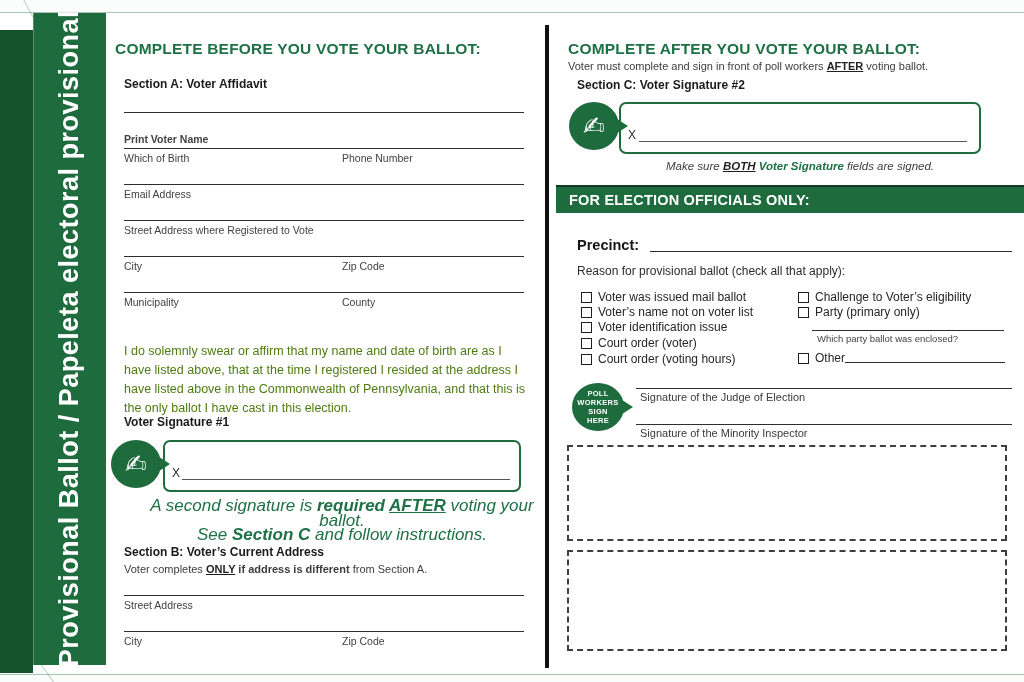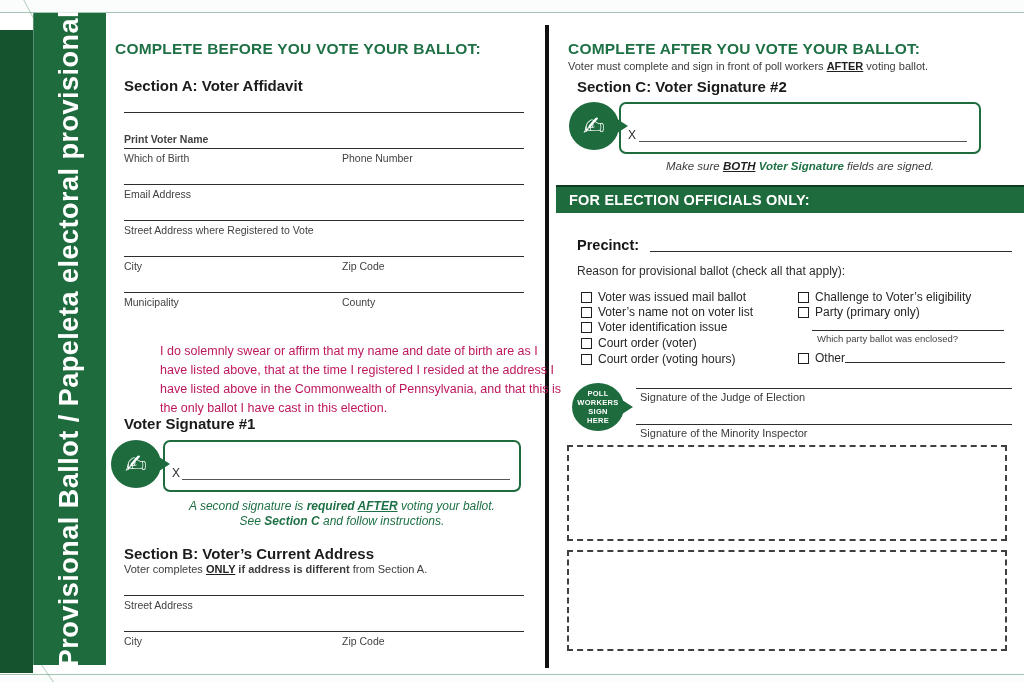--- a/index.html
+++ b/index.html
@@ -9,31 +9,31 @@
   .envelope{left:0;top:13px;width:1024px;height:660px;background:#ffffff;}
   .faintline{height:1px;background:rgba(30,107,61,.38);}
   .diag{width:140px;height:1px;background:rgba(30,107,61,.30);}
   .strip-dark{left:0;top:30px;width:33px;height:643px;background:#15532e;}
   .strip-main{left:33px;top:13px;width:72px;height:652px;background:#1e6b3d;border-left:1px solid rgba(255,255,255,.25);}
   .sidebar-label-wrap{left:33px;top:13px;width:72px;height:652px;display:flex;align-items:center;justify-content:center;}
   .sidebar-label{writing-mode:vertical-rl;transform:rotate(180deg);white-space:nowrap;
     color:#fff;font-weight:bold;font-size:27px;letter-spacing:.5px;}
   .divider{left:545px;top:25px;width:4px;height:643px;background:#101010;}
   .h-green{color:#1e7045;font-weight:bold;font-size:15.5px;letter-spacing:.2px;}
-  .h-section{color:#1b1b1b;font-weight:bold;font-size:15px;}
+  .h-section{color:#1b1b1b;font-weight:bold;font-size:12px;}
   .sub{font-size:11px;color:#3d3d3d;}
   .emu{font-weight:bold;text-decoration:underline;color:#1f1f1f;}
   .bld{font-weight:bold;}
   .line{border-top:1.6px solid #2d2d2d;height:0;}
   .flabel{font-size:10.5px;color:#424242;}
-  .body-text{font-size:12.5px;color:#be185d;line-height:19px;margin-left:36px;}
+  .body-text{font-size:12.5px;color:#4d7c0f;line-height:19px;}
   .sigbox{border:2.5px solid #1e6b3d;border-radius:7px;background:#fff;}
   .xmark{font-size:12px;color:#2b2b2b;}
   .xline{border-top:1.3px solid #555;height:0;}
-  .note{font-style:italic;font-size:12px;color:#1e7045;line-height:14.5px;text-align:center;}
+  .note{font-style:italic;font-size:17px;color:#1e7045;line-height:14.5px;text-align:center;}
   .note2{font-style:italic;font-size:11.5px;color:#3c3c3c;text-align:center;}
   .gbold{color:#1e7045;font-weight:bold;}
   .bubble{background:#1e6b3d;border-radius:50%;color:#fff;display:flex;align-items:center;justify-content:center;}
   .bubble:after{content:"";position:absolute;right:-9px;top:50%;transform:translateY(-50%);
     border-left:14px solid #1e6b3d;border-top:9px solid transparent;border-bottom:9px solid transparent;}
   .hand{font-family:"DejaVu Sans",sans-serif;font-size:26px;line-height:1;}
   .badge-text{font-size:7.5px;font-weight:bold;line-height:9px;text-align:center;letter-spacing:.3px;}
   .greenbar{background:#1e6b3d;border-top:2px solid #0e3c20;color:#fff;font-weight:bold;font-size:14.5px;
     line-height:26px;padding-left:13px;letter-spacing:.2px;}
   .chk{display:flex;align-items:center;font-size:12px;color:#262626;}

